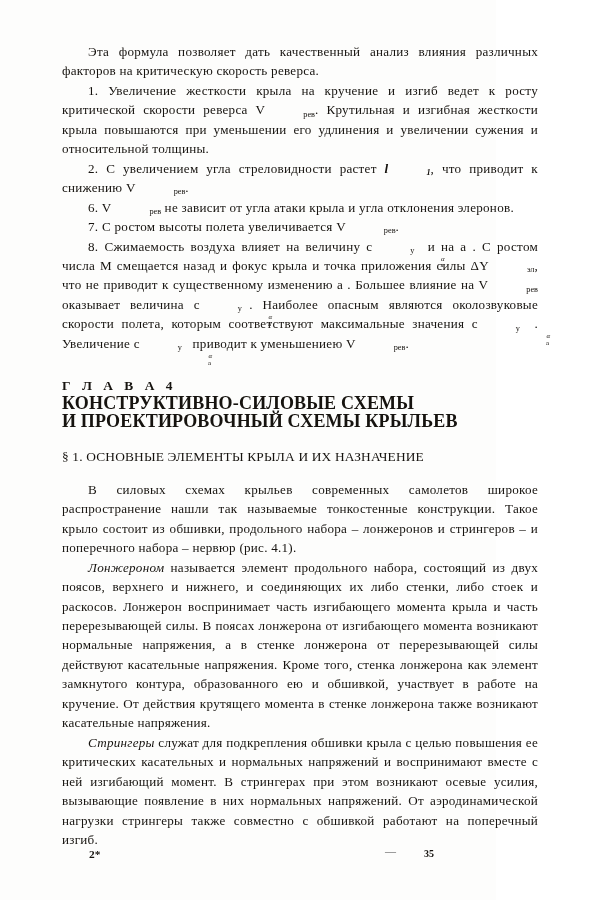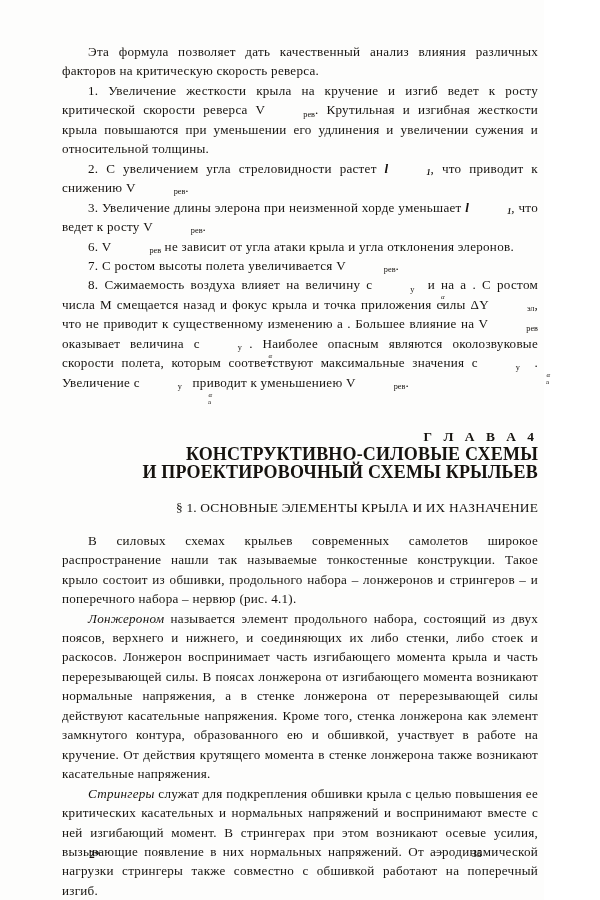--- a/index.html
+++ b/index.html
@@ -12,21 +12,20 @@
     height: 900px;
     overflow: hidden;
     font-family: "Liberation Serif", "DejaVu Serif", serif;
     color: #16130f;
   }
   .page {
     position: relative;
     width: 496px;
     height: 900px;
     background: #fdfdfc;
-    padding-left: 48px;
   }
   .content {
     position: absolute;
     left: 62px;
     top: 42px;
     width: 476px;
   }
   p {
     margin: 0;
     font-size: 13.1px;
@@ -60,38 +59,38 @@
     font-size: 0.52em;
   }
   .cya .sup-a {
     position: absolute;
     left: 0.08em;
     top: -0.30em;
     font-size: 0.52em;
     font-style: italic;
   }
   .chapter {
-    margin-top: 36px;
-    text-align: right;
+    margin-top: 24px;
+    text-align: left;
   }
   .chapter-line {
     font-weight: bold;
     font-size: 18px;
     line-height: 17.2px;
     letter-spacing: 0.01em;
   }
   .chapter-line.num {
     letter-spacing: 0.30em;
     font-size: 13.4px;
     margin-bottom: 1px;
   }
   .section-head {
     margin-top: 19px;
     margin-bottom: 15px;
-    text-align: right;
+    text-align: left;
     font-size: 13.4px;
     letter-spacing: 0.012em;
     font-weight: 500;
   }
   .footer {
     position: absolute;
     left: 62px;
     right: 62px;
     top: 848px;
     height: 18px;
@@ -123,21 +122,20 @@
 
 <div class="page">
   <div class="content">
 
     <p class="indent"><span>Эта формула позволяет дать качественный анализ влияния различных факторов на критическую скорость реверса.</span></p>
 
     <p class="indent"><span>1.</span> <span>Увеличение жесткости крыла на кручение и изгиб ведет к росту критической скорости реверса </span><span class="var"><span>V</span><sub>рев</sub></span><span>. Крутильная и изгибная жесткости крыла повышаются при уменьшении его удлинения и увеличении сужения и относительной толщины.</span></p>
 
     <p class="indent"><span>2.</span> <span>С увеличением угла стреловидности растет </span><span class="ell"><span>l</span><sub>1</sub></span><span>, что приводит к снижению </span><span class="var"><span>V</span><sub>рев</sub></span><span>.</span></p>
 
-    <p class="indent"><span>3.</span> <span>Увеличение длины элерона при неизменной хорде уменьшает </span><span class="ell"><span>l</span><sub>1</sub></span><span>, что ведет к росту </span><span class="var"><span>V</span><sub>рев</sub></span><span>.</span></p>
 
 
 
     <p class="indent"><span>6.</span> <span class="var"><span>V</span><sub>рев</sub></span><span> не зависит от угла атаки крыла и угла отклонения элеронов.</span></p>
 
     <p class="indent"><span>7.</span> <span>С ростом высоты полета увеличивается </span><span class="var"><span>V</span><sub>рев</sub></span><span>.</span></p>
 
     <p class="indent"><span>8.</span> <span>Сжимаемость воздуха влияет на величину </span><span class="cya"><span class="var">c</span><sub>у</sub><span class="stack"><span class="sub-a">а</span><span class="sup-a">α</span></span></span><span> и на а . С ростом числа М смещается назад и фокус крыла и точка приложения силы </span><span class="var"><span>ΔY</span><sub>эл</sub></span><span>, что не приводит к существенному изменению а . Большее влияние на </span><span class="var"><span>V</span><sub>рев</sub></span><span> оказывает величина </span><span class="cya"><span class="var">c</span><sub>у</sub><span class="stack"><span class="sub-a">а</span><span class="sup-a">α</span></span></span><span>. Наиболее опасным являются околозвуковые скорости полета, которым соответствуют максимальные значения </span><span class="cya"><span class="var">c</span><sub>у</sub><span class="stack"><span class="sub-a">а</span><span class="sup-a">α</span></span></span><span> . Увеличение </span><span class="cya"><span class="var">c</span><sub>у</sub><span class="stack"><span class="sub-a">а</span><span class="sup-a">α</span></span></span><span> приводит к уменьшениею </span><span class="var"><span>V</span><sub>рев</sub></span><span>.</span></p>
 
     <div class="chapter">

